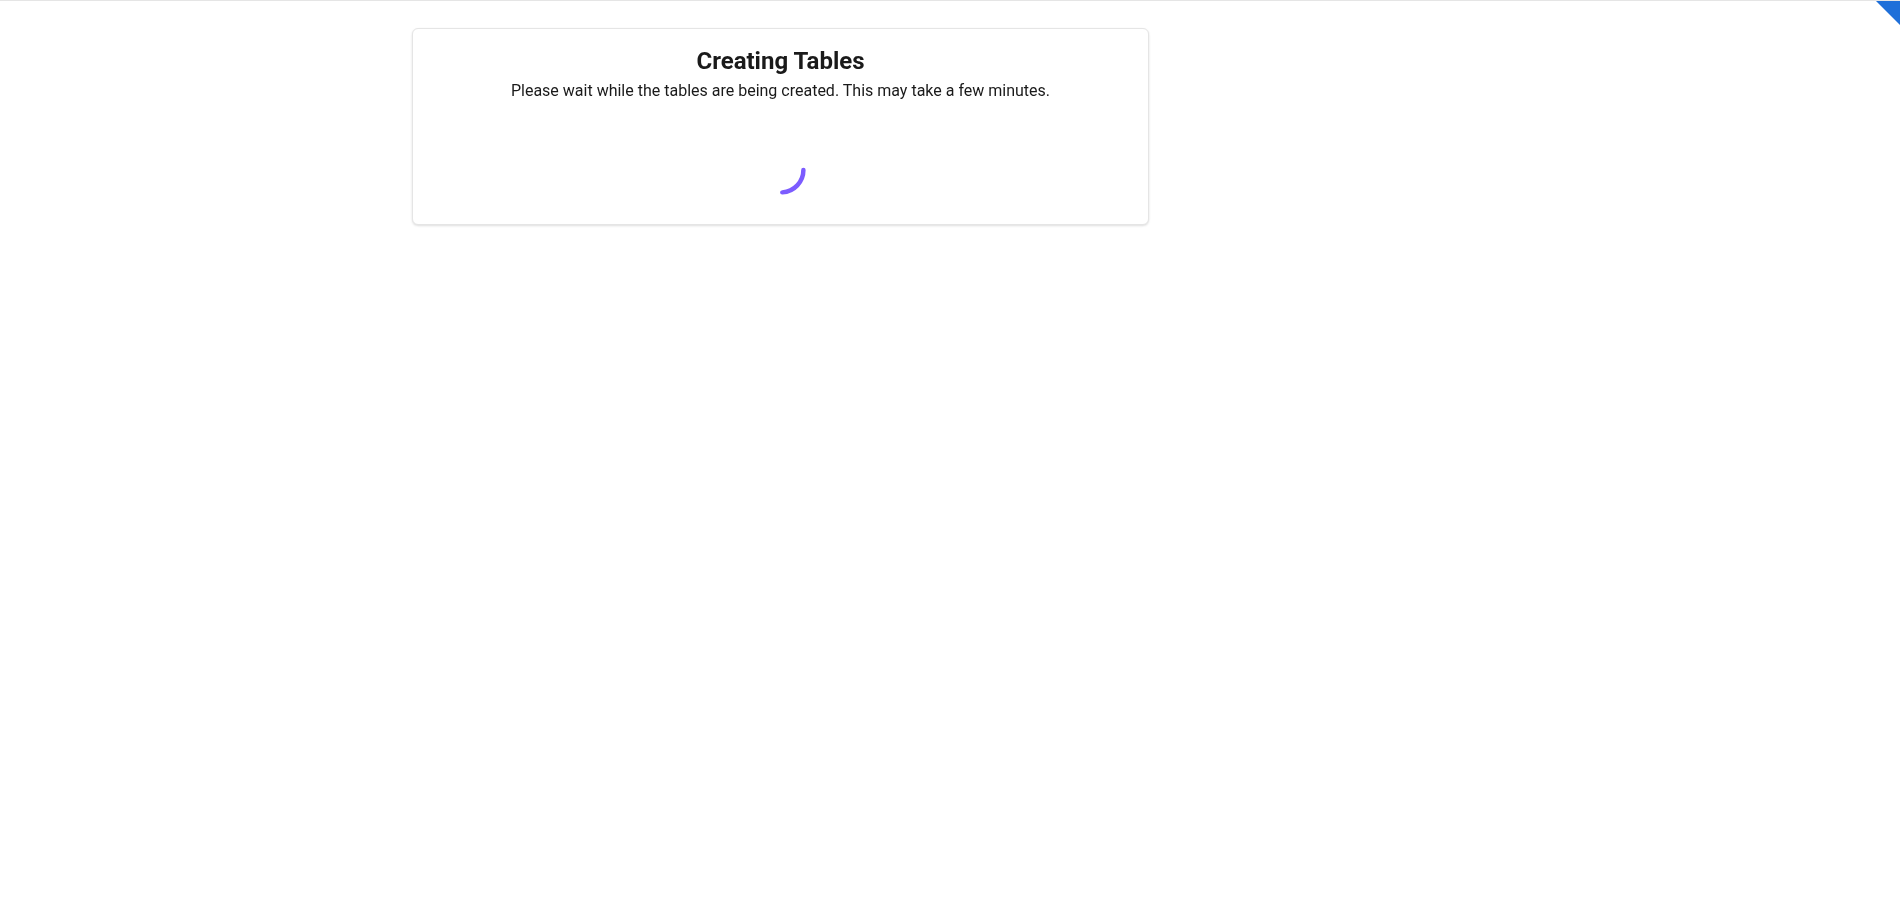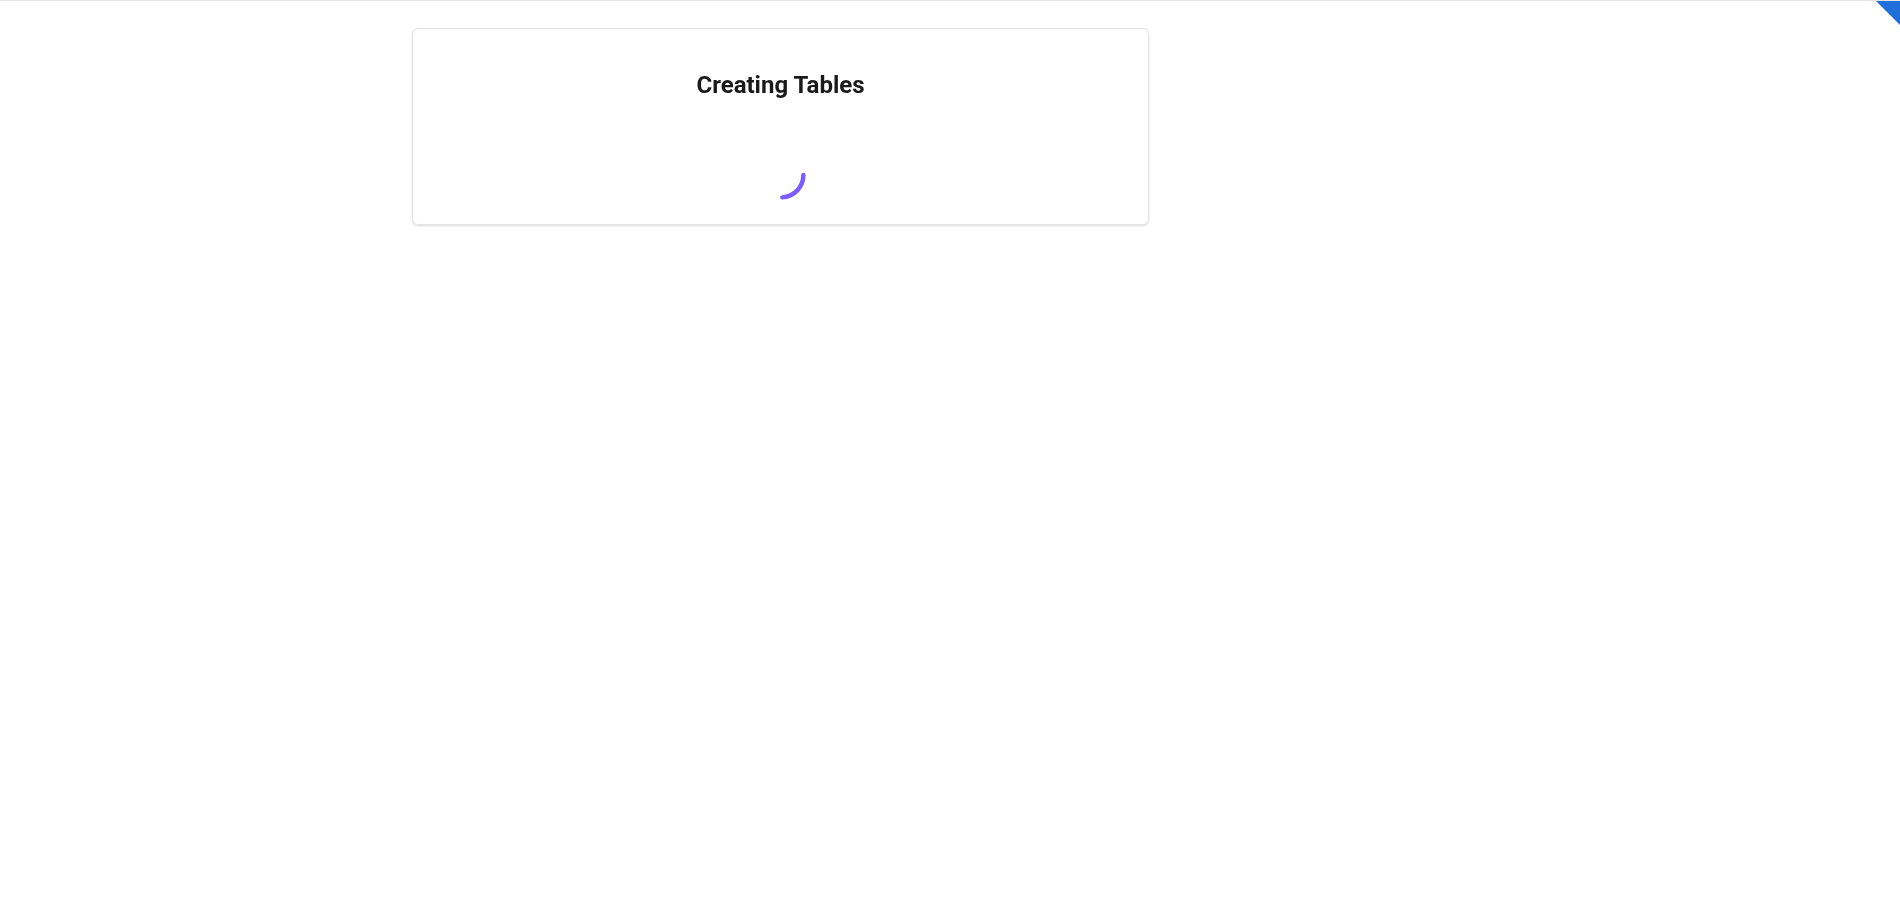--- a/index.html
+++ b/index.html
@@ -32,21 +32,20 @@
       flex-direction: column;
       align-items: center;
     }
     
     .title {
       font-size: 24px;
       font-weight: 700;
       color: #1a1a1a;
       text-align: center;
       margin-bottom: 6px;
-      margin-top: 24px;
     }
     
     .subtitle {
       font-size: 16px;
       color: #1a1a1a;
       text-align: center;
       font-weight: 400;
     }
     
     .spinner-container {
@@ -85,20 +84,21 @@
       border-color: transparent #1e6fd9 transparent transparent;
     }
   </style>
 </head>
 <body>
 
 <div class="corner-accent"></div>
 
 <div class="card">
   <h1 class="title">Creating Tables</h1>
+  <p class="subtitle">Please wait while the tables are being created. This may take a few minutes.</p>
   <div class="spinner-container">
     <div class="spinner">
       <svg viewBox="0 0 50 50">
         <circle cx="25" cy="25" r="20" fill="none" stroke-width="4" stroke-linecap="round" stroke-dasharray="30 100" stroke="#7c5cff"></circle>
       </svg>
     </div>
   </div>
 </div>
 
 </body></html>

